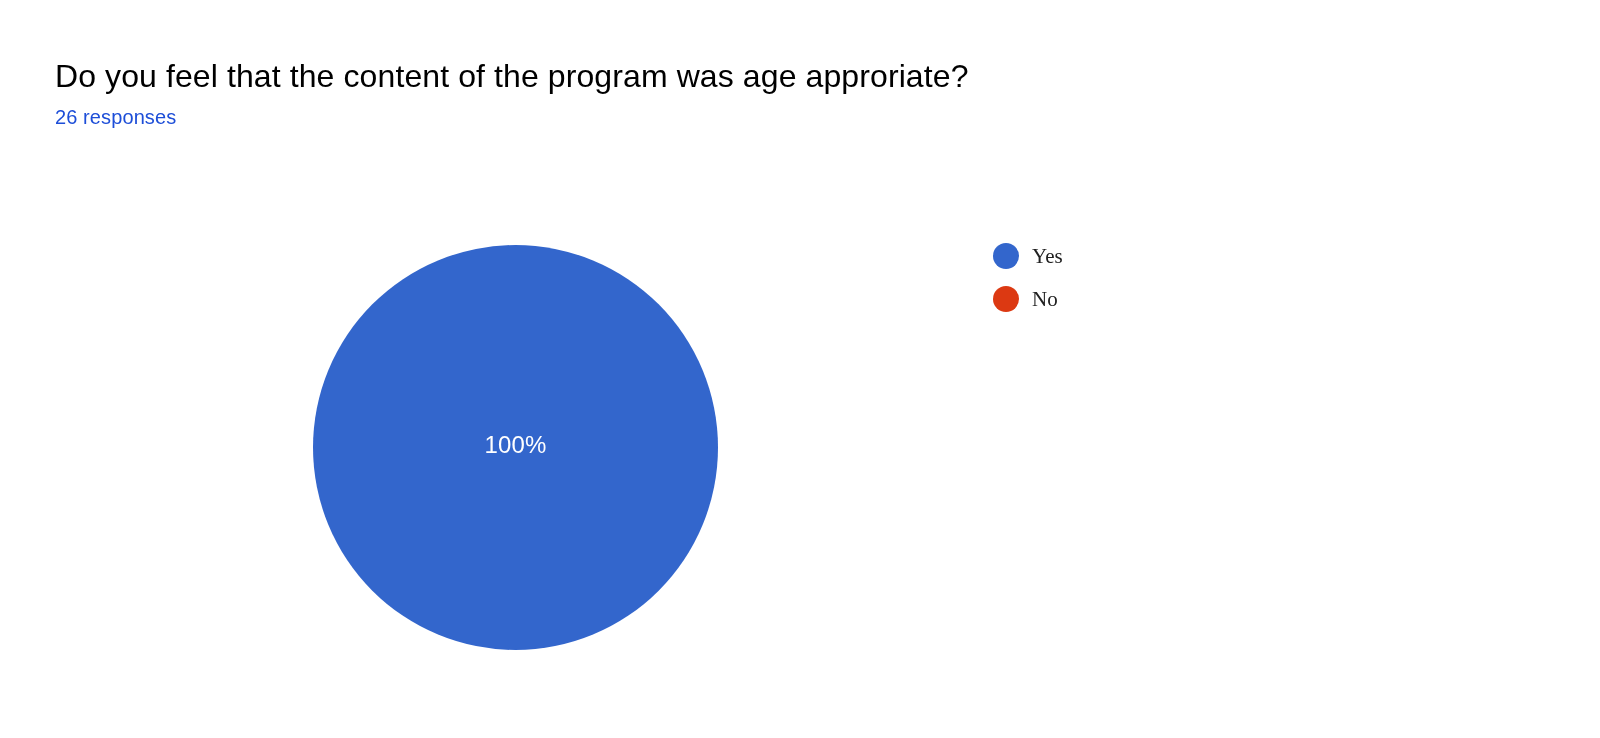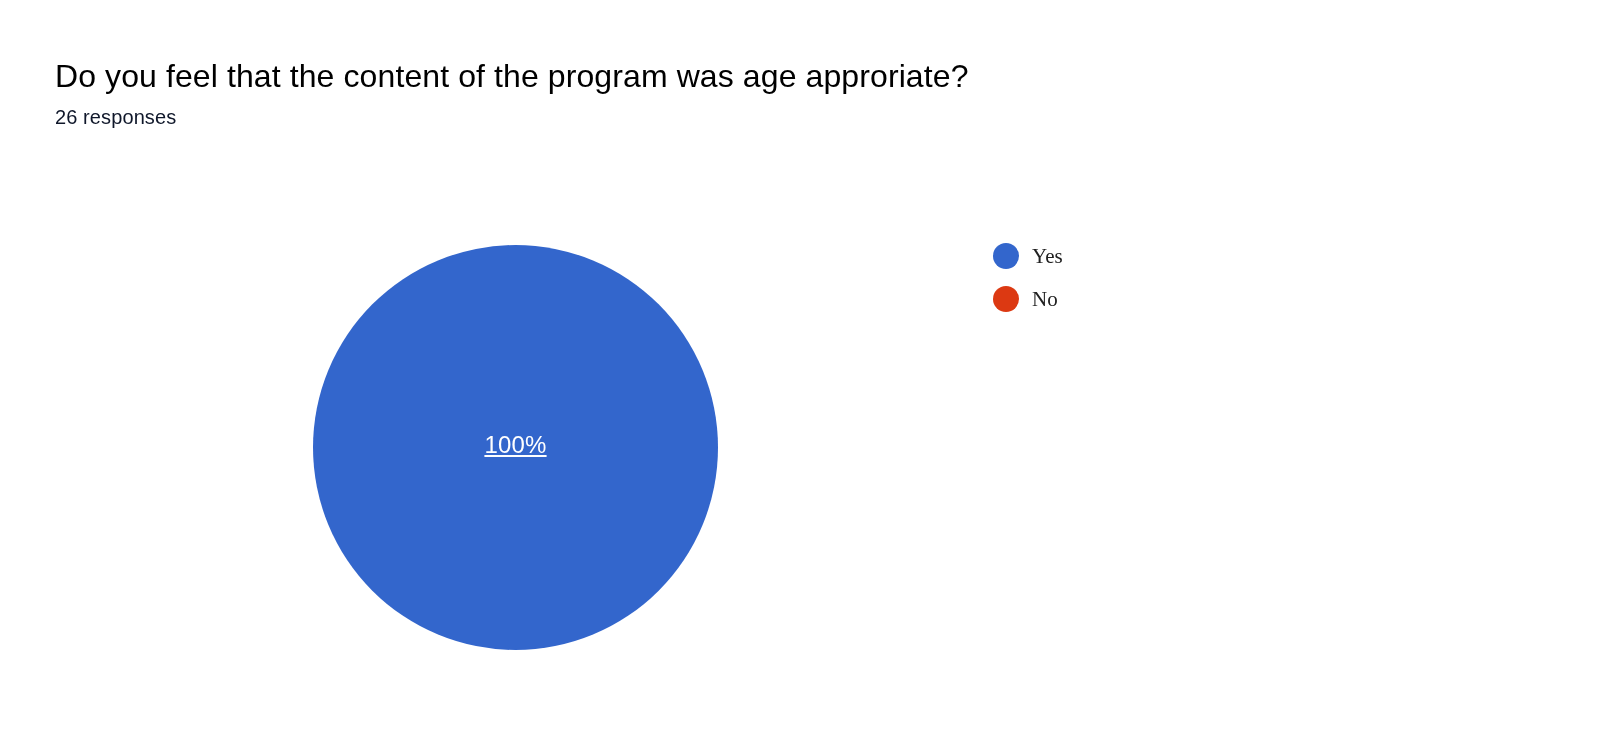--- a/index.html
+++ b/index.html
@@ -36,21 +36,21 @@
     font-weight: 400;
     color: #000000;
     letter-spacing: 0.1px;
     white-space: nowrap;
   }
   .response-count {
     margin-top: 8px;
     font-size: 20px;
     line-height: 26px;
     font-weight: 400;
-    color: #0f172a;
+    color: #1d4ed8;
     letter-spacing: 0.1px;
   }
 
   
   .chart-area {
     position: absolute;
     left: 0;
     top: 180px;
     width: 1600px;
     height: 540px;
@@ -79,21 +79,20 @@
     justify-content: center;
     pointer-events: none;
   }
   .slice-label span {
     font-size: 24px;
     line-height: 24px;
     color: #ffffff;
     font-weight: 400;
     letter-spacing: 0.2px;
     transform: translateY(-3px);
-    text-decoration: underline;
   }
 
   
   .legend {
     position: absolute;
     left: 993px;
     top: 62px;
   }
   .legend-item {
     display: flex;

